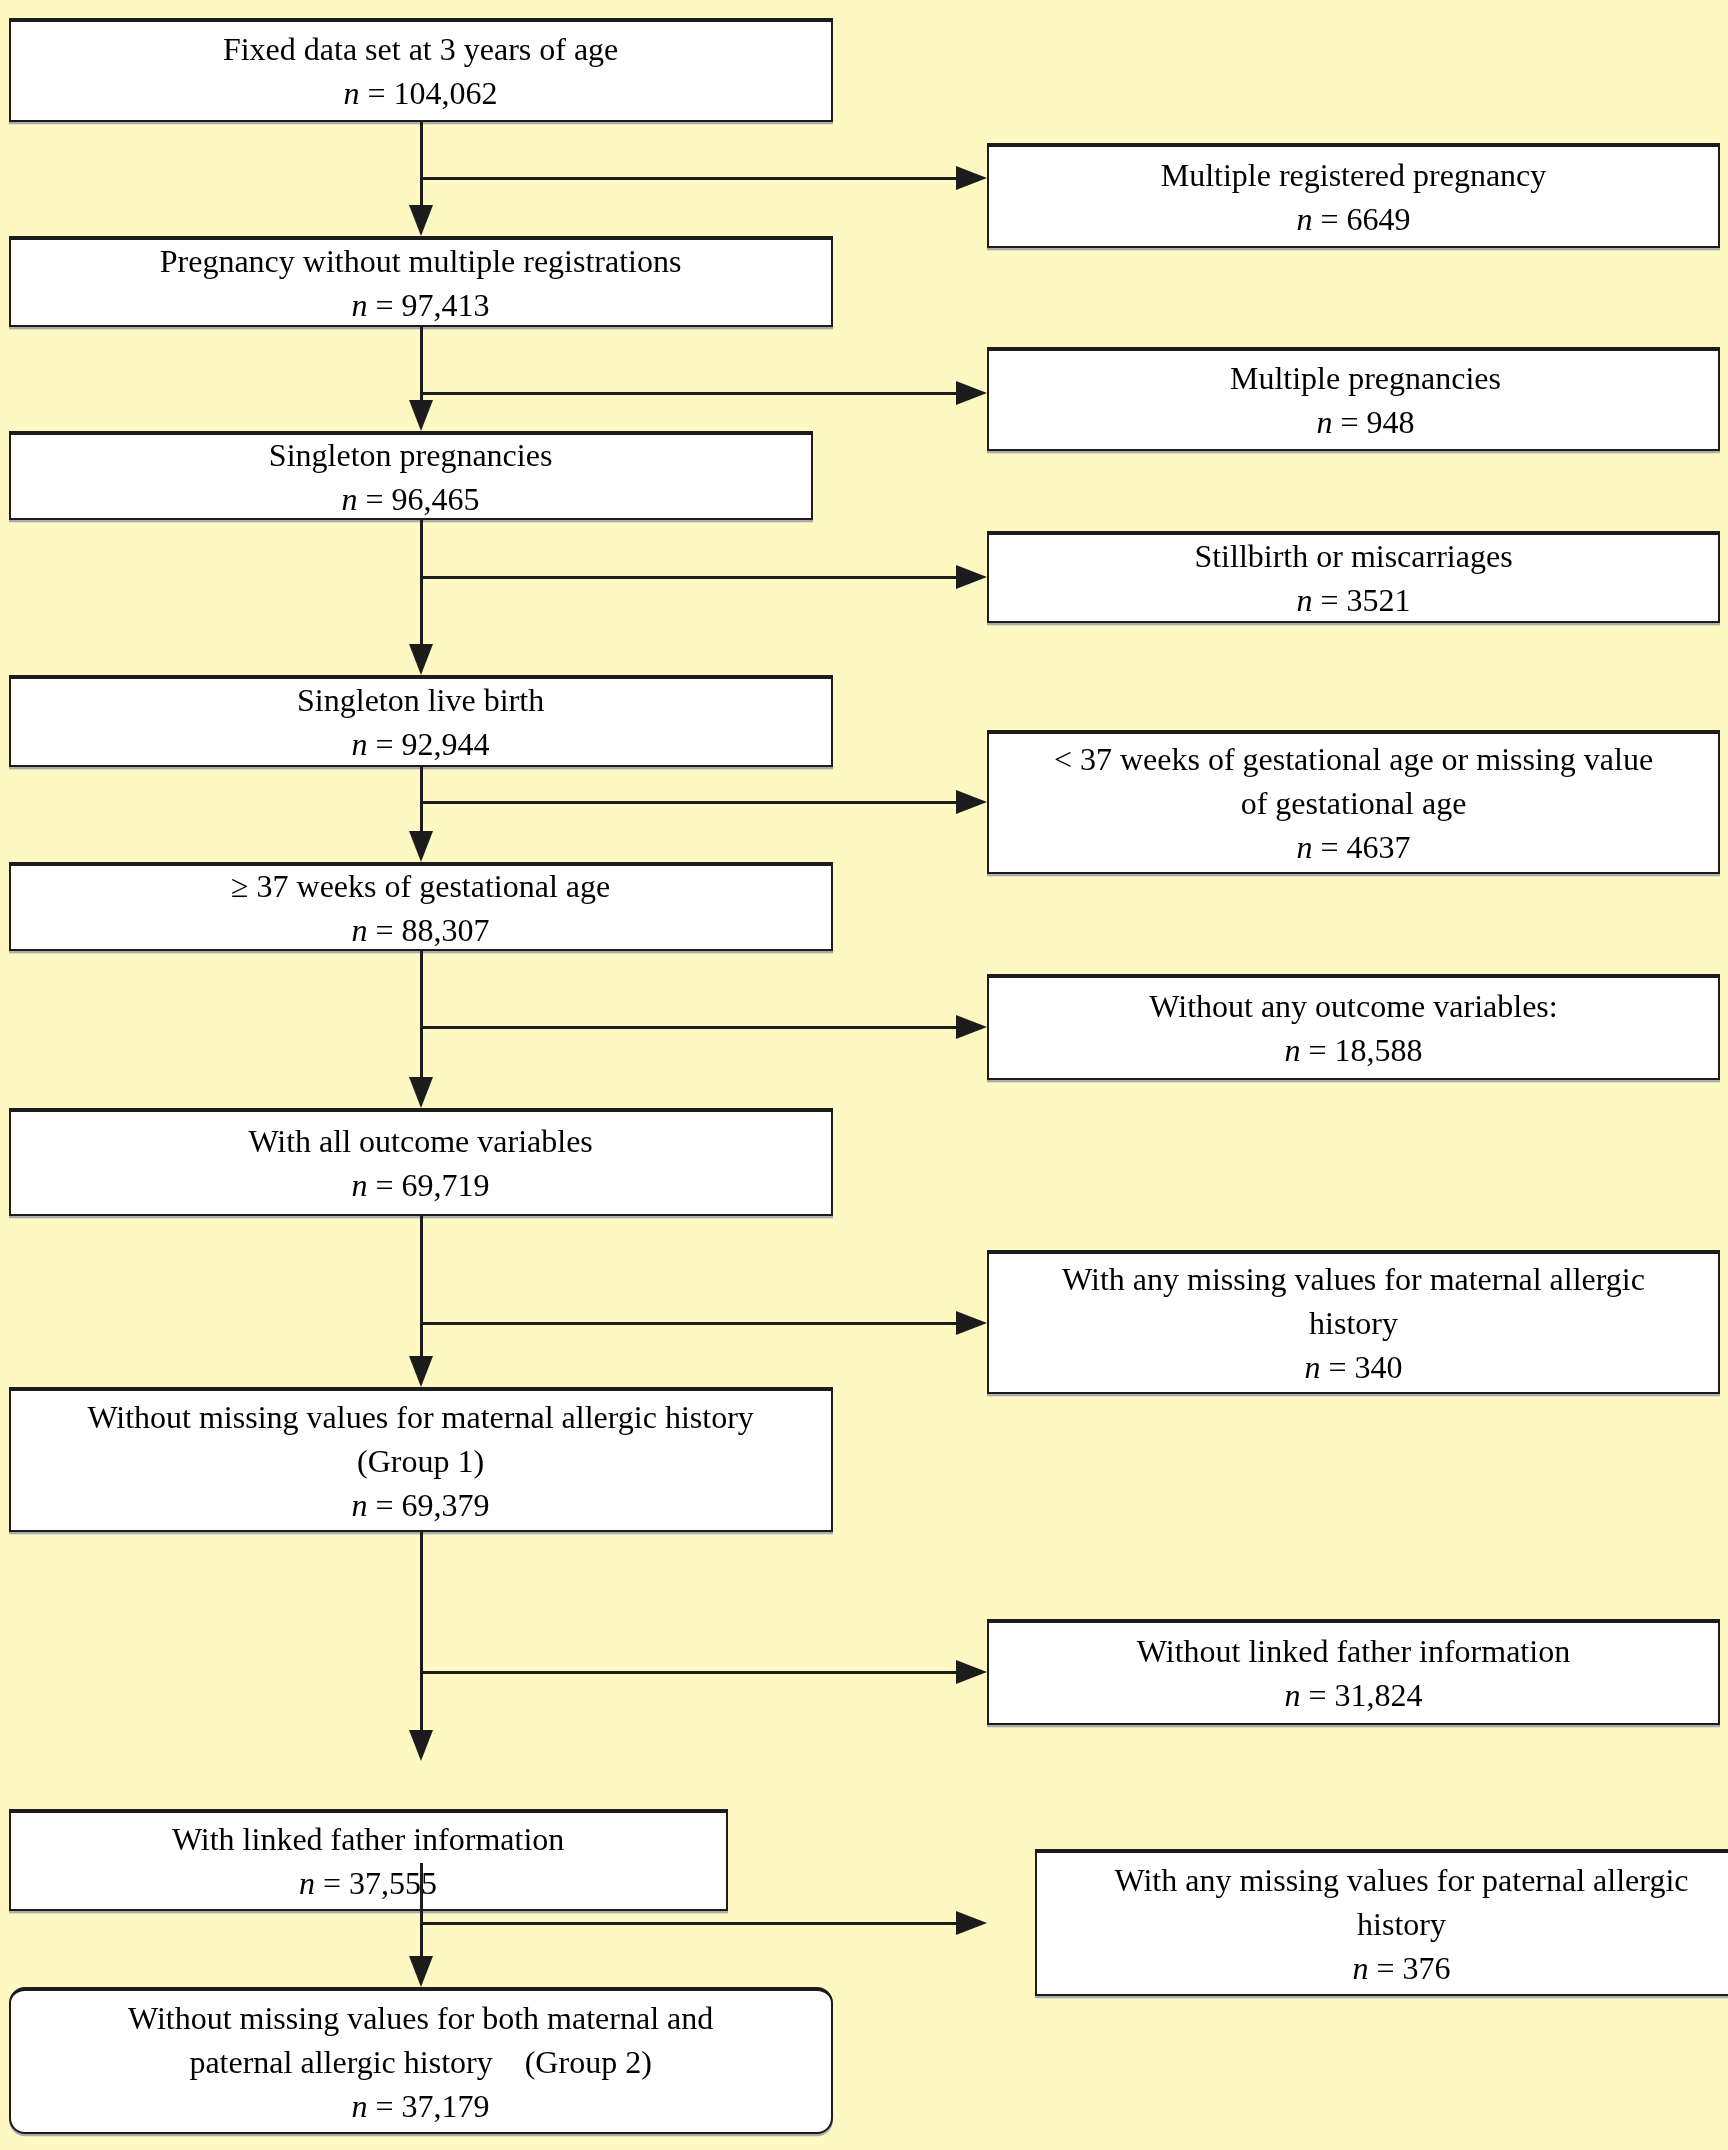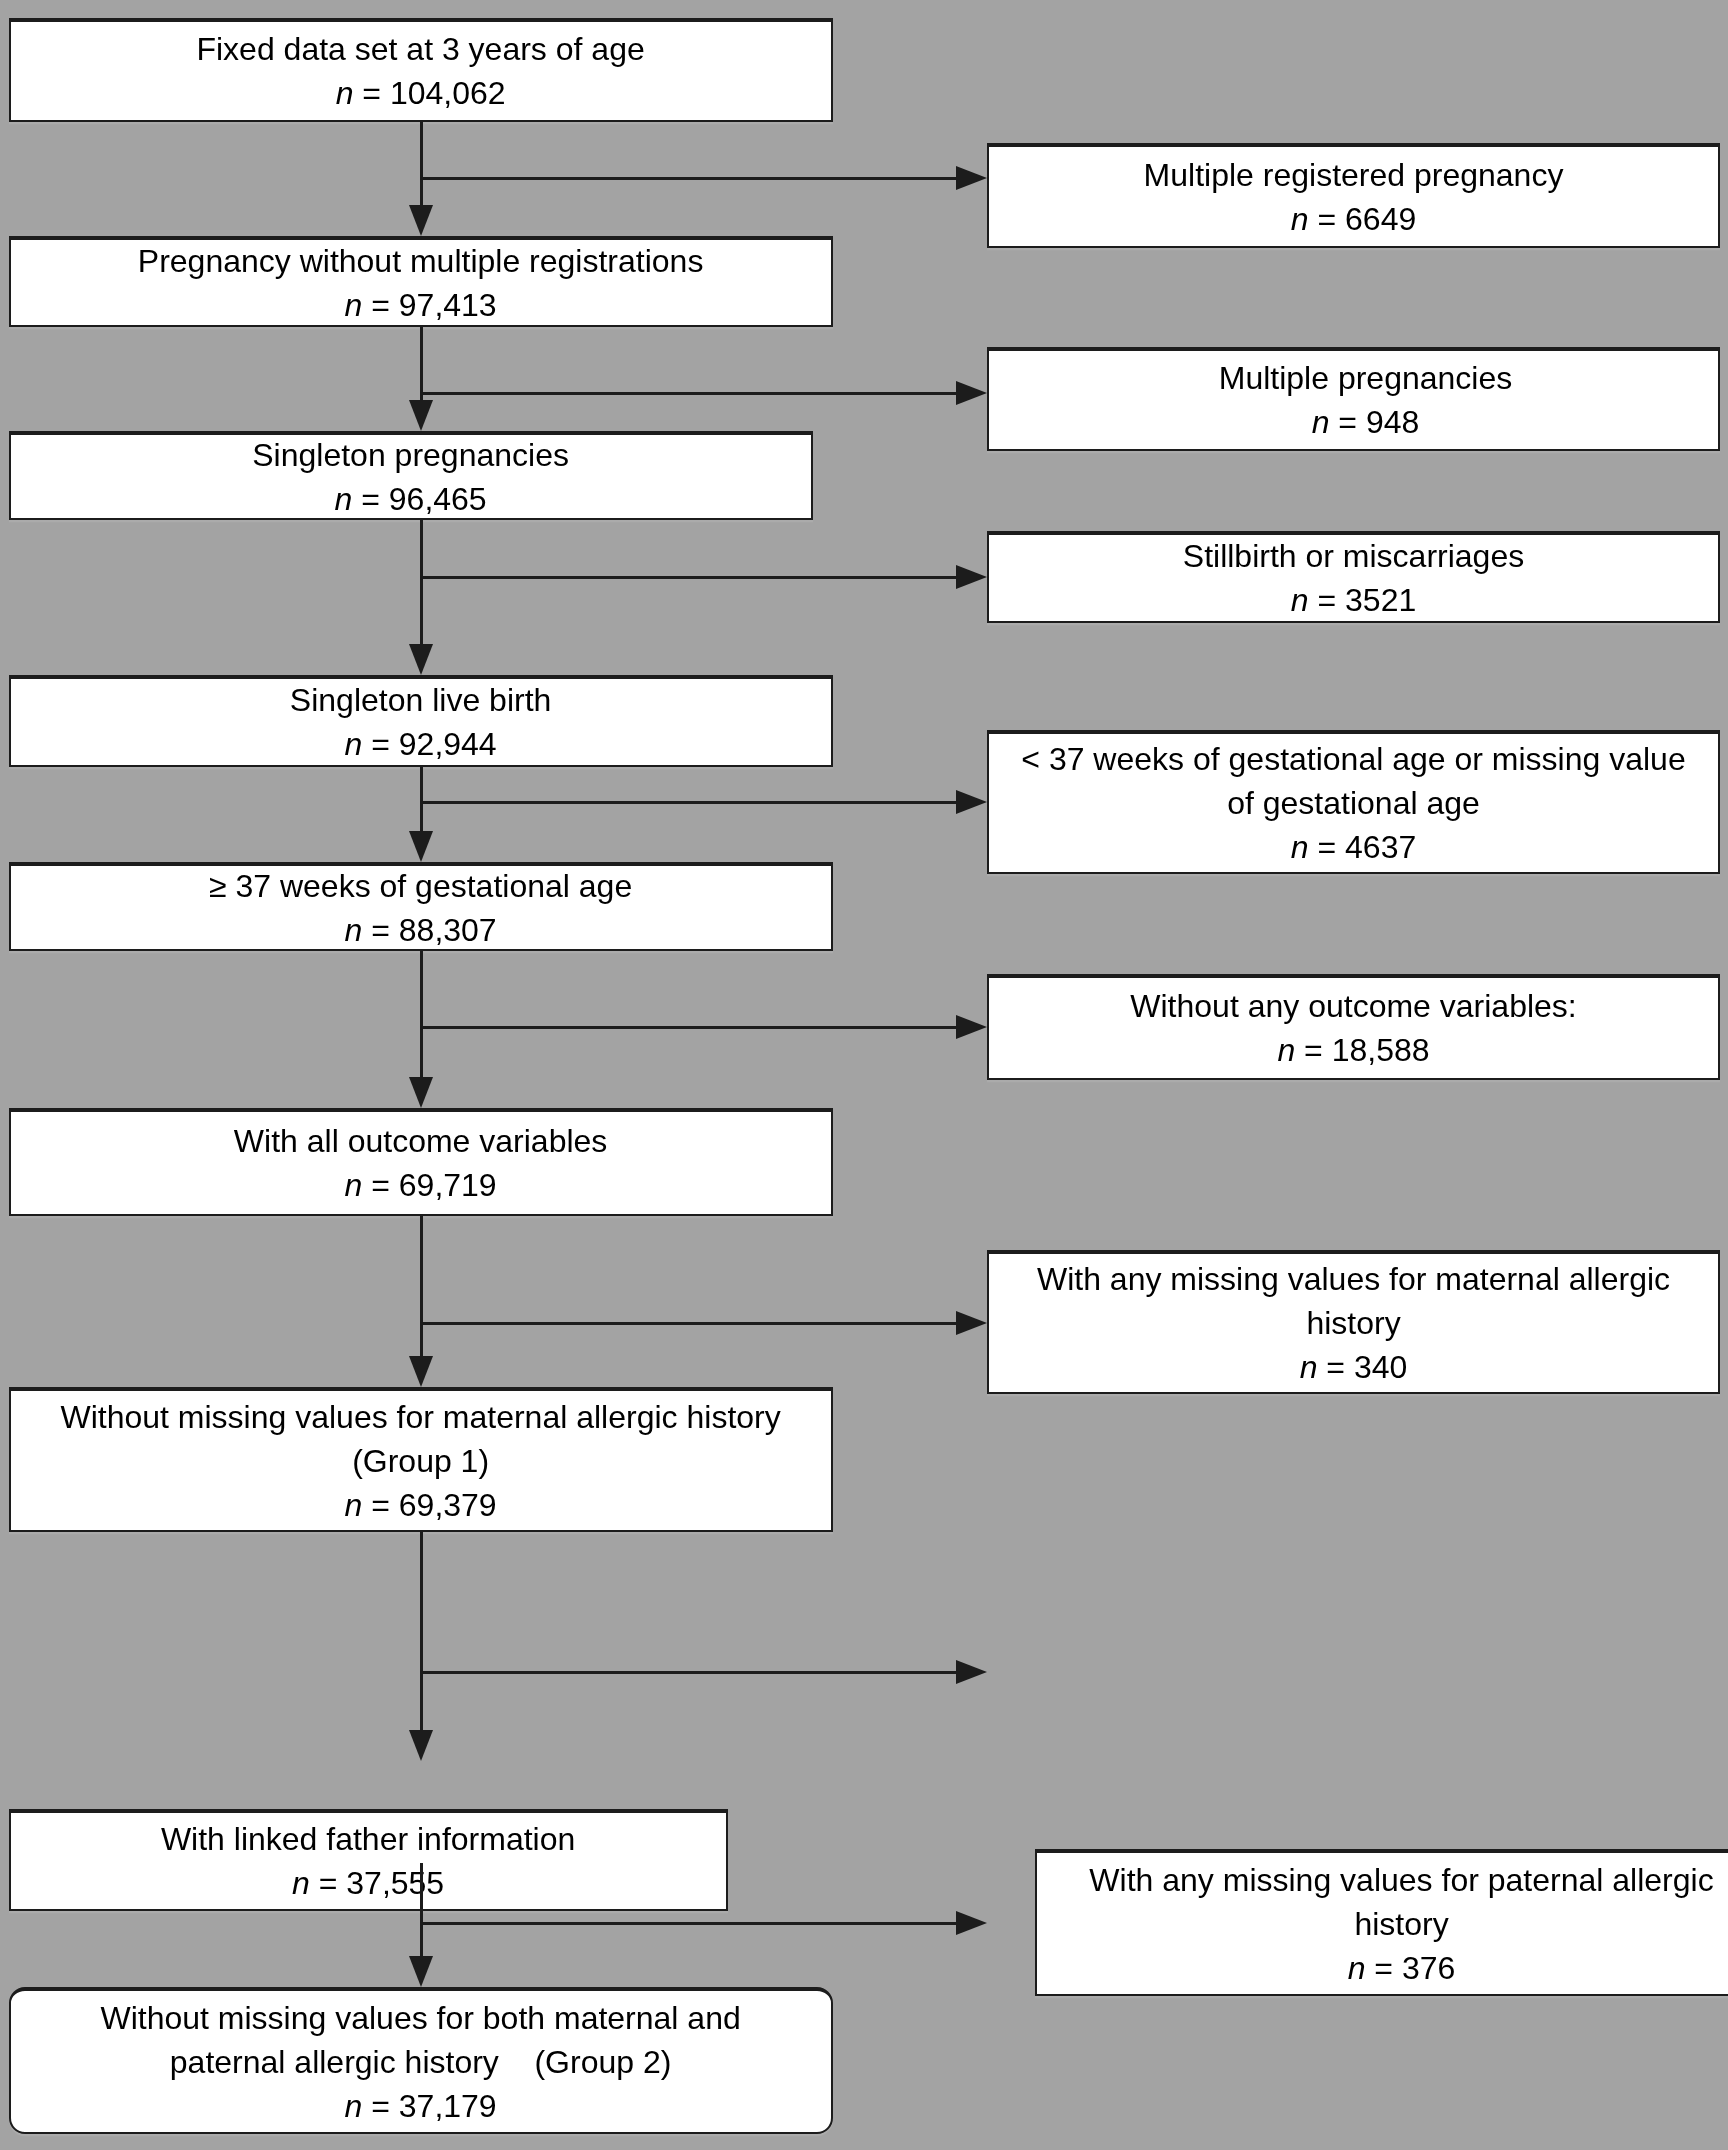--- a/index.html
+++ b/index.html
@@ -1,21 +1,21 @@
 <!DOCTYPE html>
 <html style="font-size:9.2px"><head>
 <meta charset="utf-8">
 <style>
   html, body { margin: 0; padding: 0; background: #ffffff; }
   .canvas {
     position: relative;
     width: 1728px;
     height: 2151px;
-    background: #a3a3a3;
-    font-family: Liberation Sans, sans-serif;
+    background: #fef9c3;
+    font-family: Liberation Serif, serif;
     color: #000000;
   }
   .flow-box {
     position: absolute;
     box-sizing: border-box;
     background: #ffffff;
     border: 2.9px solid #1c1c1c;
     border-top-width: 4px;
     box-shadow: 0 2.3px 0 #ababab;
     display: flex;
@@ -114,20 +114,24 @@
     </div>
     <div class="flow-box" style="left: 987px; top: 974px; width: 733px; height: 106px;">
       <span class="box-line">Without any outcome variables:</span>
       <span class="box-line"><i>n</i> = 18,588</span>
     </div>
     <div class="flow-box" style="left: 987px; top: 1250px; width: 733px; height: 144px;">
       <span class="box-line">With any missing values for maternal allergic</span>
       <span class="box-line">history</span>
       <span class="box-line"><i>n</i> = 340</span>
     </div>
+    <div class="flow-box" style="left: 987px; top: 1619px; width: 733px; height: 106px;">
+      <span class="box-line">Without linked father information</span>
+      <span class="box-line"><i>n</i> = 31,824</span>
+    </div>
     <div class="flow-box" style="left: 987px; top: 1849px; width: 733px; height: 147px; margin-left: 48px;">
       <span class="box-line">With any missing values for paternal allergic</span>
       <span class="box-line">history</span>
       <span class="box-line"><i>n</i> = 376</span>
     </div>
     <div class="vline" style="left: 420px; top: 122px; height: 85px;"></div>
     <div class="arrow-down" style="left: 409px; top: 205px;"></div>
     <div class="hline" style="left: 421px; top: 177px; width: 538px;"></div>
     <div class="arrow-right" style="left: 956px; top: 166px;"></div>
     <div class="vline" style="left: 420px; top: 327px; height: 75px;"></div>

